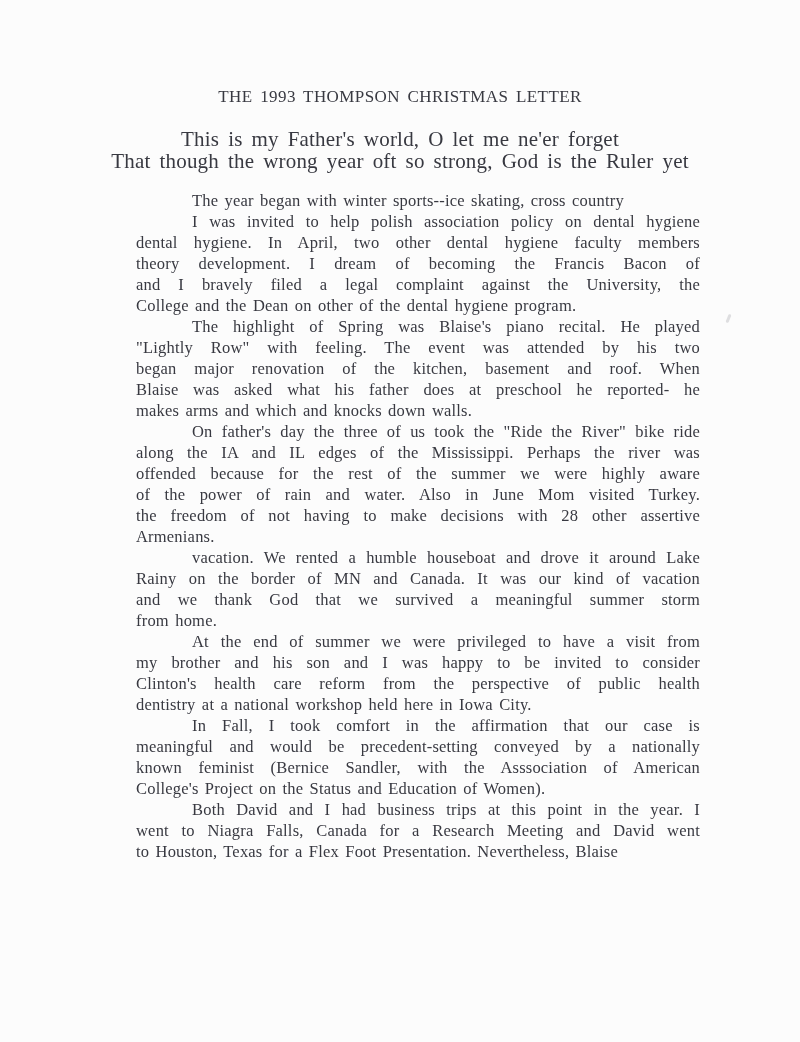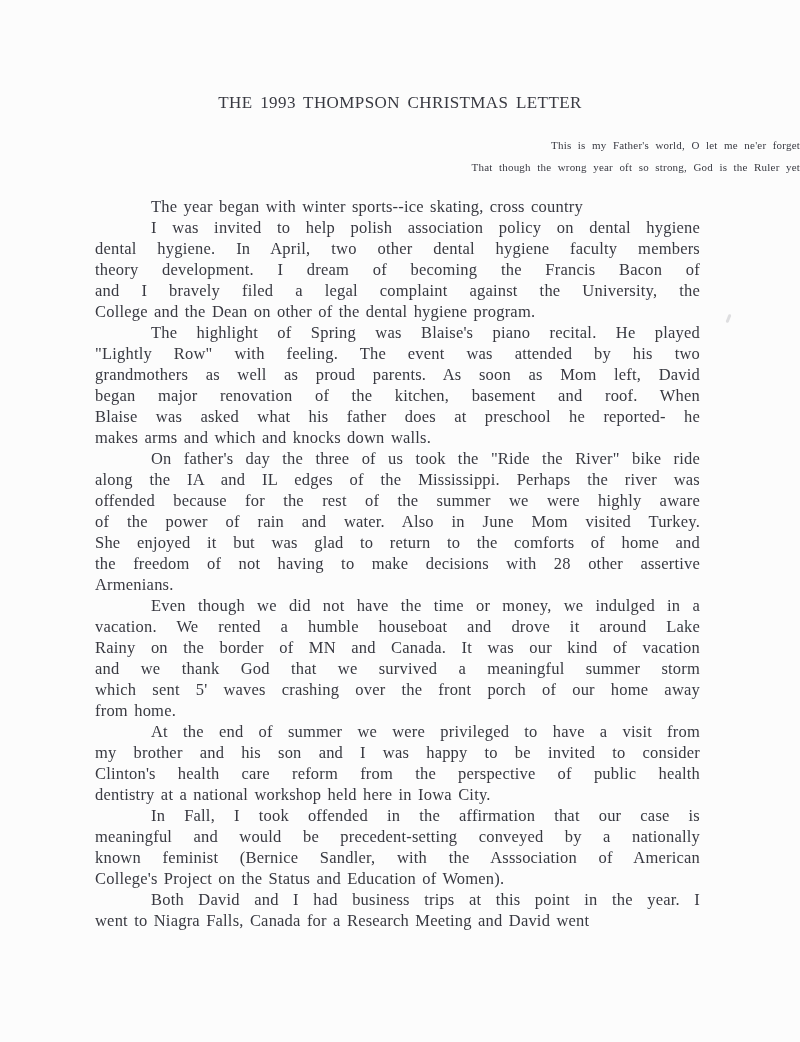--- a/index.html
+++ b/index.html
@@ -8,50 +8,51 @@
     position: relative;
     width: 800px;
     height: 1042px;
     margin: 0 auto;
     background: #fcfcfc;
     color: #383941;
     font-family: "Liberation Serif", "DejaVu Serif", serif;
     overflow: hidden;
   }
   .title {
-    margin: 12px;
+    margin: 6px;
     padding-top: 80px;
     text-align: center;
     font-size: 17px;
     font-weight: normal;
     letter-spacing: 0.4px;
     word-spacing: 3px;
     line-height: 22px;
   }
   .epigraph {
     margin-top: 21px;
-    text-align: right;
-    font-size: 11px;
+    text-align: center;
+    font-size: 21px;
     line-height: 21.5px;
     word-spacing: 3.5px;
     letter-spacing: 0.2px;
   }
   .letter-body {
     margin: 18px 100px 0 95px;
     font-size: 16.5px;
   }
   .letter-body p { margin: 0; padding: 0; }
   .line {
     display: block;
     line-height: 21px;
     letter-spacing: 0.2px;
     word-spacing: 2px;
     text-align: justify;
     text-align-last: justify;
     white-space: normal;
+    margin-left: 41px;
   }
   .letter-body p .line:first-child { text-indent: 56px; }
   .letter-body p .line:last-child { text-align-last: left; }
   .speck {
     position: absolute;
     left: 727px;
     top: 314px;
     width: 3px;
     height: 9px;
     background: #c4c5c9;
@@ -82,61 +83,58 @@
       <span class="line">I was invited to help polish association policy on dental hygiene</span>
       <span class="line">dental hygiene.  In April, two other dental hygiene faculty members</span>
       <span class="line">theory development.  I dream of becoming the Francis Bacon of</span>
       <span class="line">and I bravely filed a legal complaint against the University, the</span>
       <span class="line">College and the Dean on other of the dental hygiene program.</span>
     </p>
 
     <p>
       <span class="line">The highlight of Spring was Blaise's piano recital.  He played</span>
       <span class="line">"Lightly Row" with feeling.  The event was attended by his two</span>
-      <span class="line">grandmothers as well as proud parents.   As soon as Mom left, David</span>
       <span class="line">began major renovation of the kitchen, basement and roof.  When</span>
       <span class="line">Blaise was asked what his father does at preschool he reported- he</span>
       <span class="line">makes arms and which and knocks down walls.</span>
     </p>
 
     <p>
       <span class="line">On father's day the three of us took the "Ride the River" bike ride</span>
       <span class="line">along the IA and IL edges of the Mississippi.  Perhaps the river was</span>
       <span class="line">offended because for the rest of the summer we were highly aware</span>
       <span class="line">of the power of rain and water.   Also in June Mom visited Turkey.</span>
-      <span class="line">She enjoyed it but was glad to return to the comforts of home and</span>
       <span class="line">the freedom of not having to make decisions with 28 other assertive</span>
       <span class="line">Armenians.</span>
     </p>
 
     <p>
-      <span class="line">Even though we did not have the time or money, we indulged in a</span>
       <span class="line">vacation.  We rented a humble houseboat and drove it around Lake</span>
       <span class="line">Rainy on the border of MN and Canada.  It was our kind of vacation</span>
       <span class="line">and we thank God that we survived a meaningful summer storm</span>
-      <span class="line">which sent 5' waves crashing over the front porch of our home away</span>
       <span class="line">from home.</span>
     </p>
 
     <p>
       <span class="line">At the end of summer we were privileged to have a visit from</span>
       <span class="line">my brother and his son and I was happy to be invited to consider</span>
       <span class="line">Clinton's health care reform from the perspective of public health</span>
       <span class="line">dentistry at a national workshop held here in Iowa City.</span>
     </p>
 
     <p>
-      <span class="line">In Fall, I took offended in the affirmation that our case is</span>
+      <span class="line">In Fall, I took comfort in the affirmation that our case is</span>
       <span class="line">meaningful and would be precedent-setting conveyed by a nationally</span>
       <span class="line">known feminist (Bernice Sandler, with the Asssociation of American</span>
       <span class="line">College's Project on the Status and Education of Women).</span>
     </p>
 
     <p>
       <span class="line">Both David and I had business trips at this point in the year.  I</span>
       <span class="line">went to Niagra Falls, Canada for a Research Meeting and David went</span>
+      <span class="line">to Houston, Texas for a Flex Foot Presentation.  Nevertheless, Blaise</span>
     </p>
 
   </div>
 
   <div class="speck"></div>
 
 </div>
 
 </body></html>

